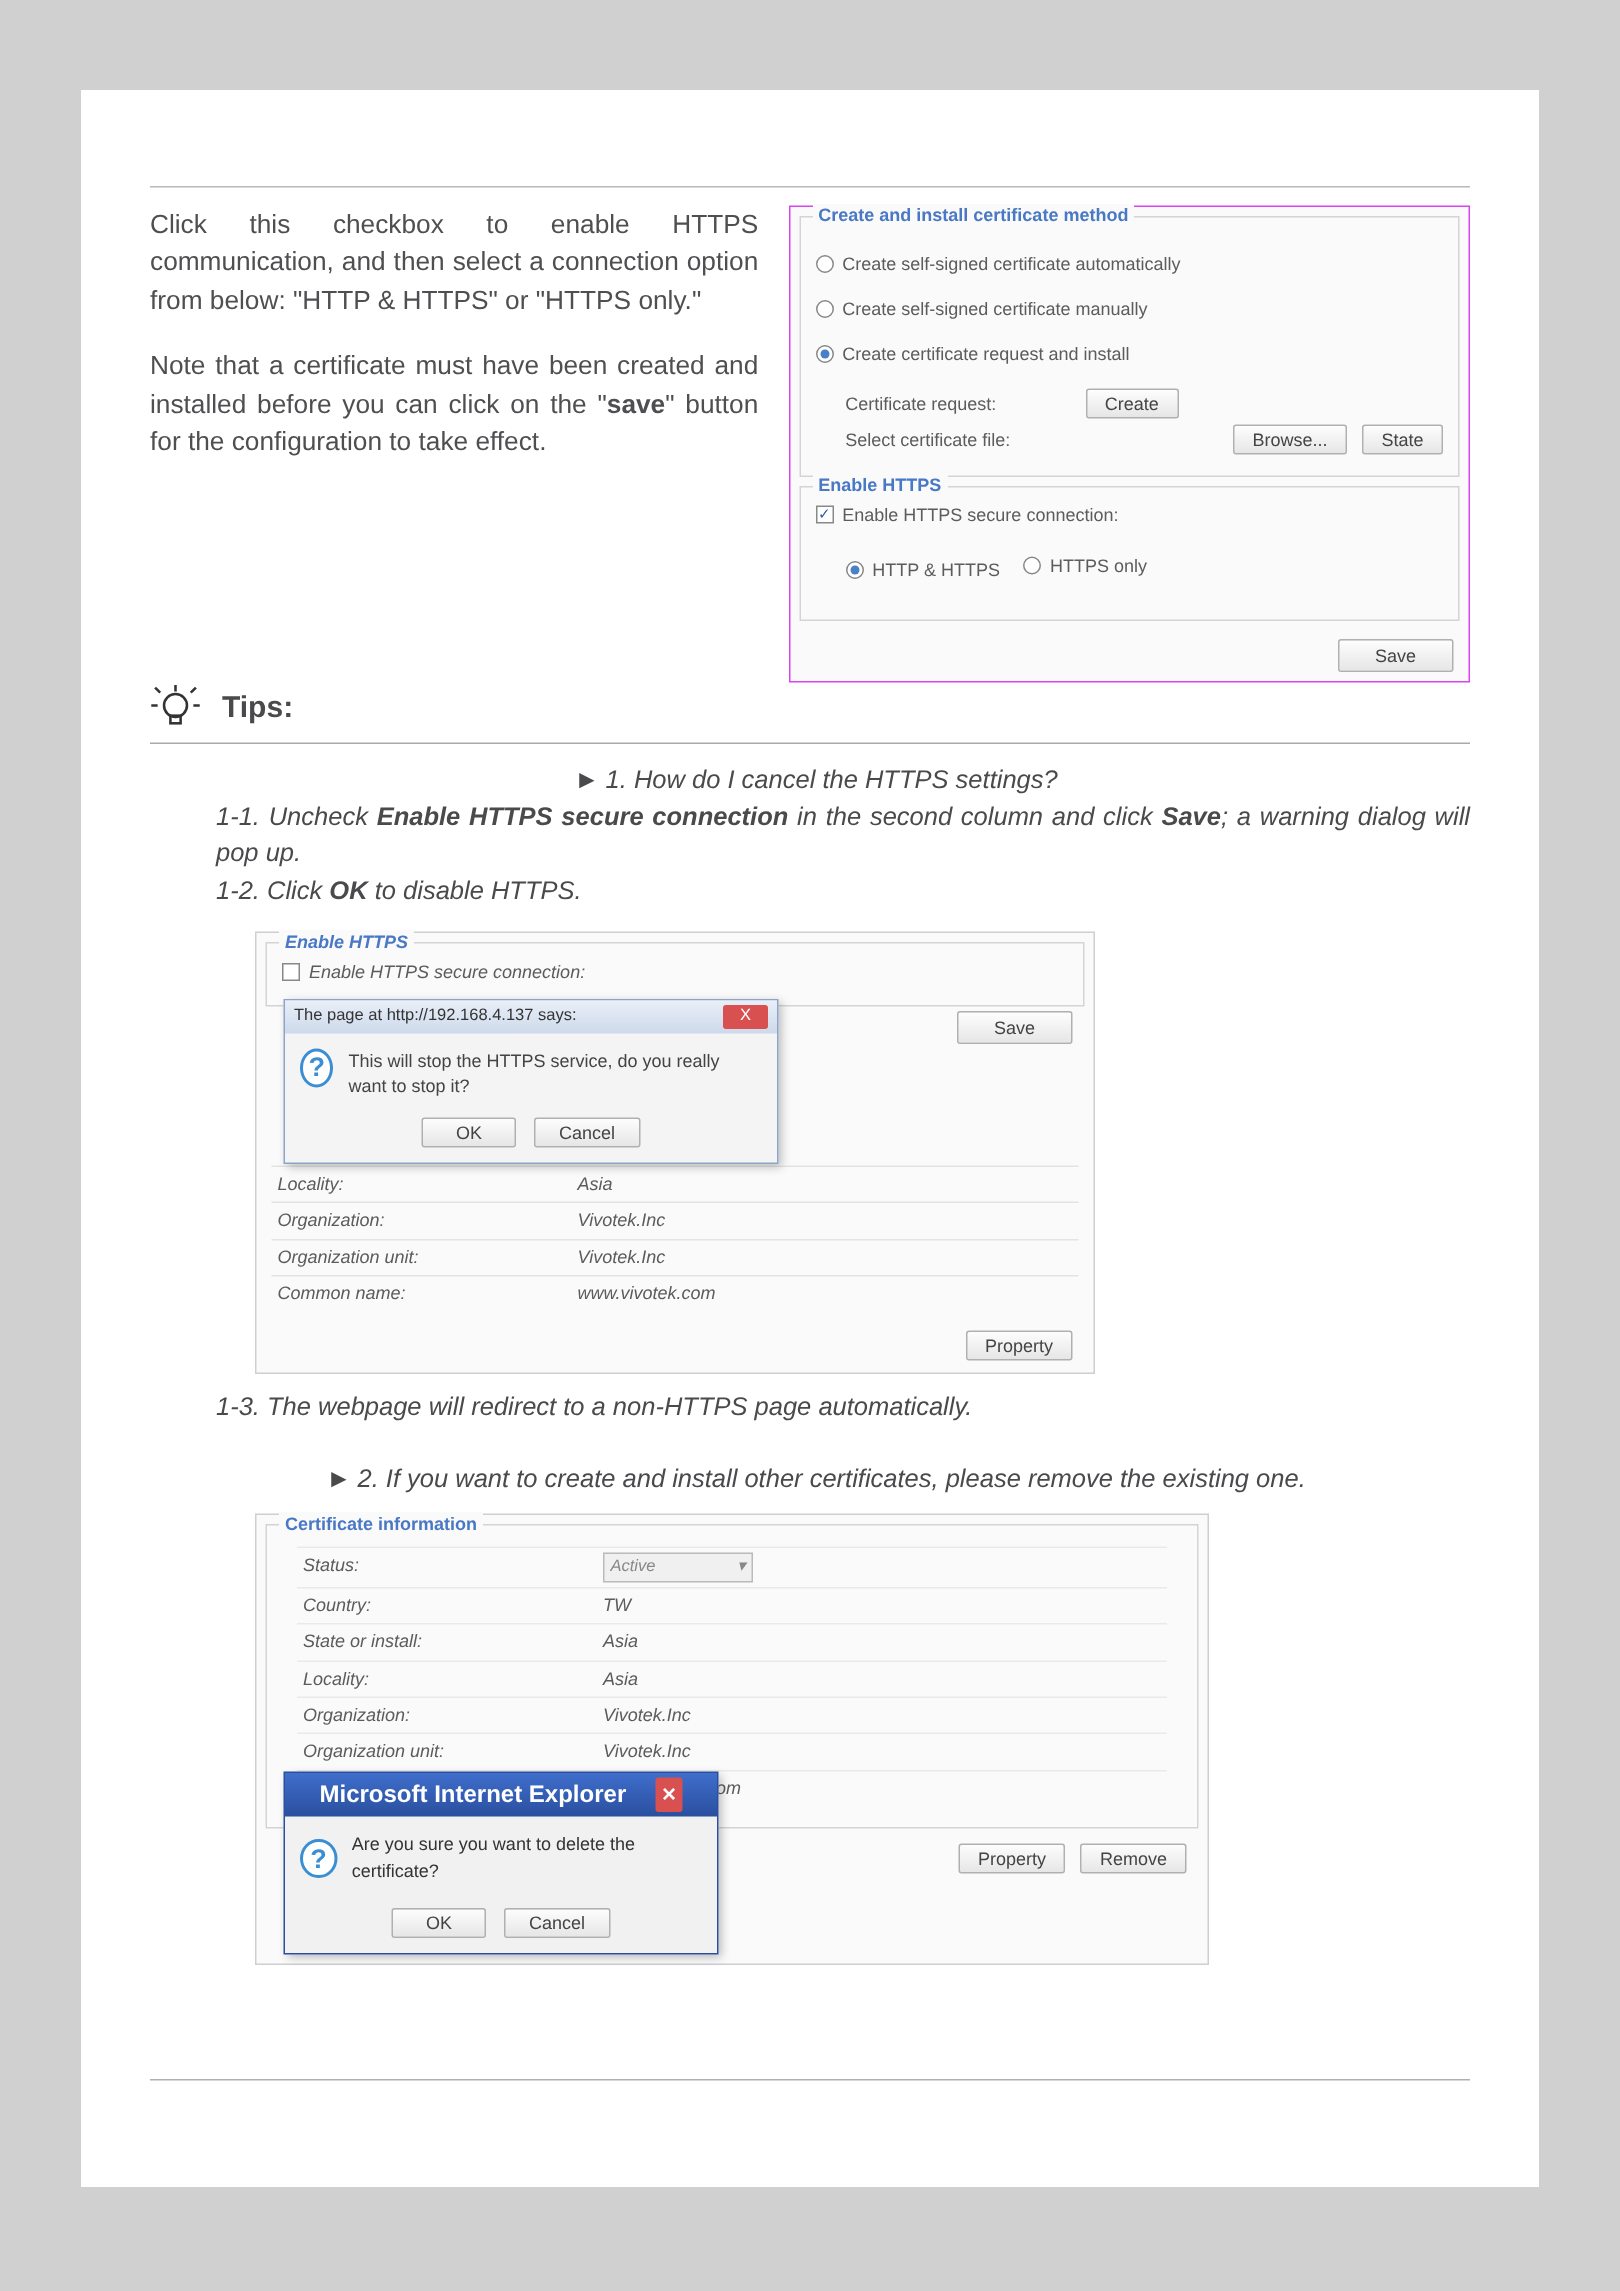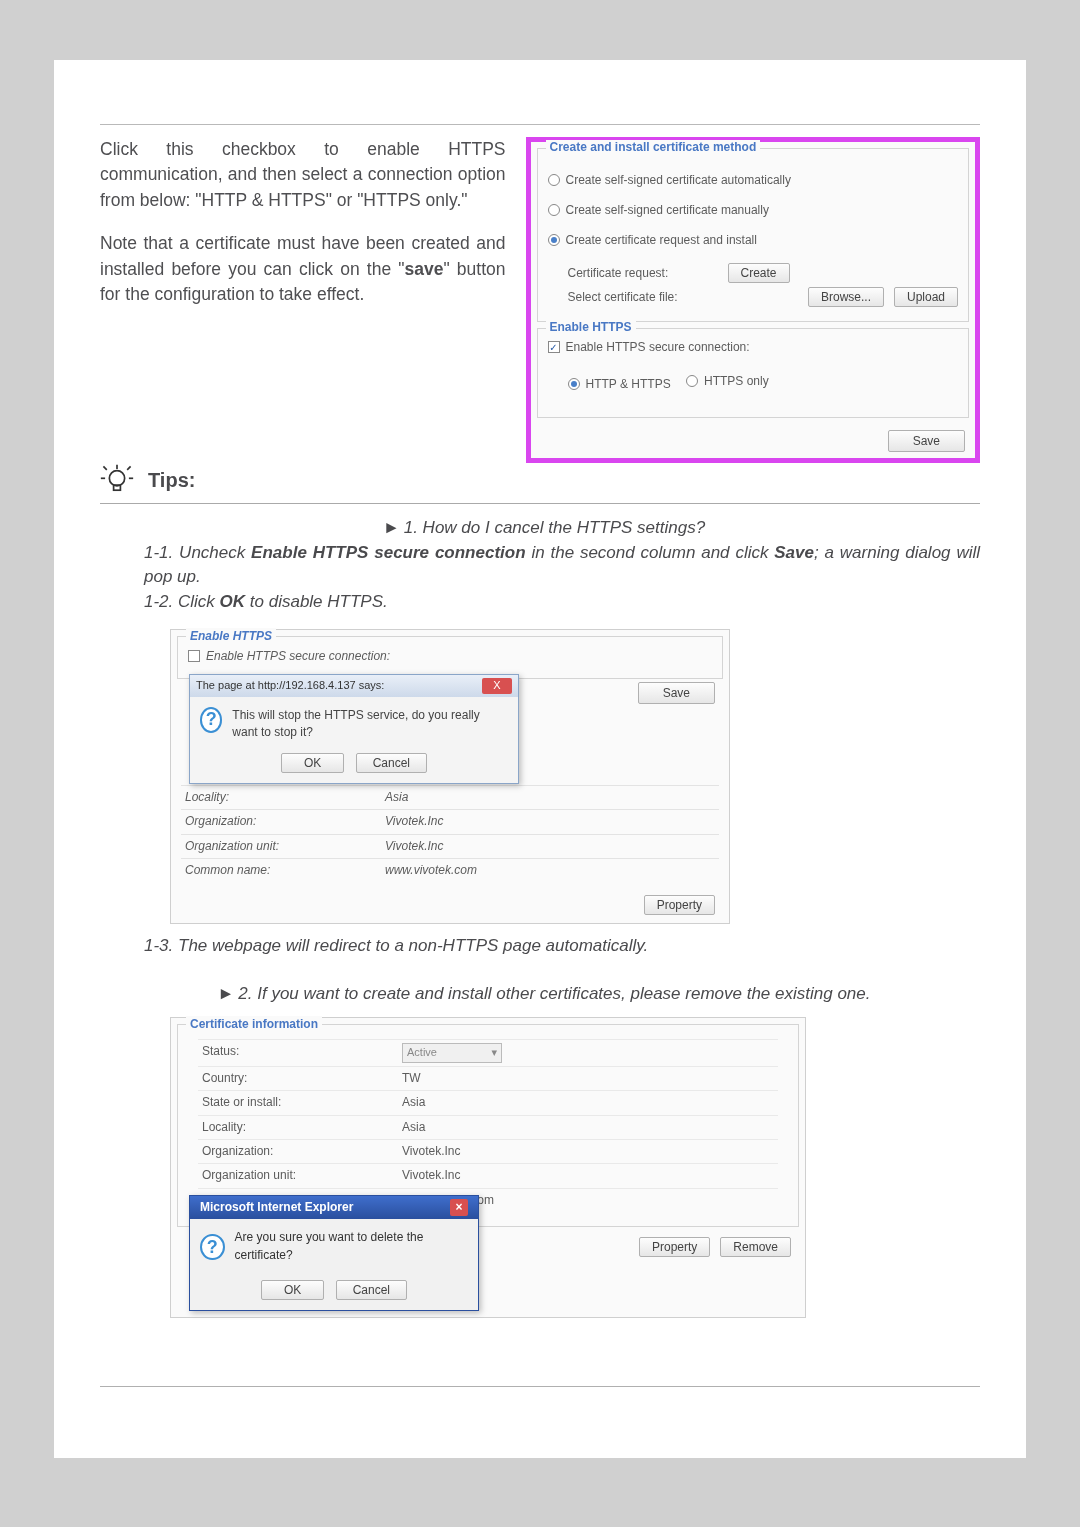--- a/index.html
+++ b/index.html
@@ -27,21 +27,21 @@
     font-size: 17.5px;
     color: #4f4f52;
     line-height: 1.45;
     text-align: justify;
   }
   .intro-text p { margin-bottom: 18px; }
   .bold { font-weight: bold; }
 
   
   .mini-panel {
-    border: 5px solid #d946ef;
+    border: 1px solid #d946ef;
     background: #fafafa;
     font-size: 12px;
     color: #5c5c5c;
     width: 455px;
   }
   .fieldset {
     border: 1px solid #d4d4d4;
     margin: 6px;
     padding: 8px 10px 10px 10px;
     position: relative;
@@ -161,38 +161,38 @@
     width: 636px;
     border:1px solid #cfcfcf;
     background:#fafafa;
     font-size:12px;
     color:#5c5c5c;
     position:relative;
     padding-bottom: 60px;
     font-style: normal;
   }
   .cert-table { margin: 6px 10px 4px 10px; }
-  .cert-table .irow { display:flex; border-top:1px solid #e9e9e9; padding:3px 4px; }
+  .cert-table .irow { display:flex; border-top:1px solid #e9e9e9; padding:3px 4px;font-style:italic; }
   .cert-table .ilabel { width:200px; }
   .status-input {
     border:1px solid #bbb; background:#f0f0f0; color:#888;
     font-size:11px; padding:1px 4px; width:100px; display:flex; justify-content:space-between;
   }
   .ie-dialog {
     position:absolute;
     left: 18px; bottom: 6px;
     width: 290px;
     border:1px solid #2a4f9e;
     background:#f1f1f1;
     box-shadow: 2px 2px 6px rgba(0,0,0,.25);
   }
   .ie-title {
     background: linear-gradient(#3f6ecc,#2a4f9e);
-    color:#fff; font-size:12px; font-weight:bold;
-    padding:3px 10px; display:flex; justify-content:space-between;
+    color:#fff; font-size:16px; font-weight:bold;
+    padding:3px 23px; display:flex; justify-content:space-between;
   }
   .ie-close { background:#d85050; width:18px; text-align:center; border-radius:2px; }
   .ie-body { padding:10px; display:flex; gap:10px; align-items:center; font-size:12px; color:#333; }
   .ie-buttons { text-align:center; padding:6px 0 10px; }
   .pr-row { text-align:right; padding:4px 14px 0 0; display:flex; justify-content:flex-end; gap:10px; }
   .hr-top {
     border-top:1px solid #b9b9b9;
     margin: 0 0 12px 0;
   }
   .page-outer {
@@ -247,21 +247,21 @@
             </div>
             <div class="indent">
               <div class="cfg-row">
                 <span class="cfg-label">Certificate request:</span>
                 <button class="btn">Create</button>
               </div>
               <div class="cfg-row">
                 <span class="cfg-label">Select certificate file:</span>
                 <span style="flex:1"></span>
                 <button class="btn">Browse...</button>
-                <button class="btn">Upload</button>
+                <button class="btn">State</button>
               </div>
             </div>
           </div>
 
           <div class="fieldset">
             <div class="legend">Enable HTTPS</div>
             <div class="check-row">
               <span class="cbox">✓</span>
               <span>Enable HTTPS secure connection:</span>
             </div>

